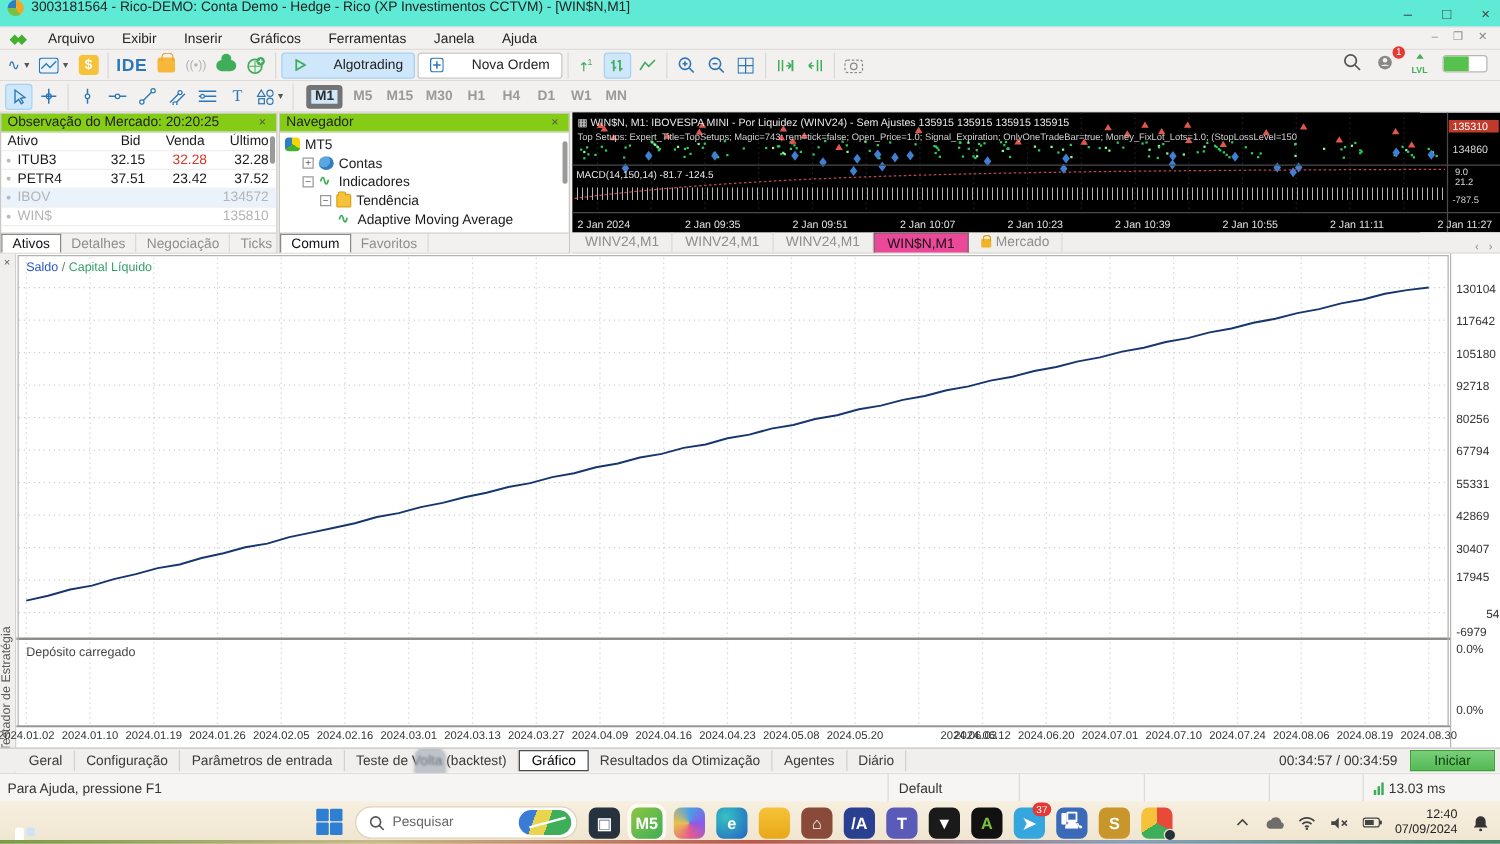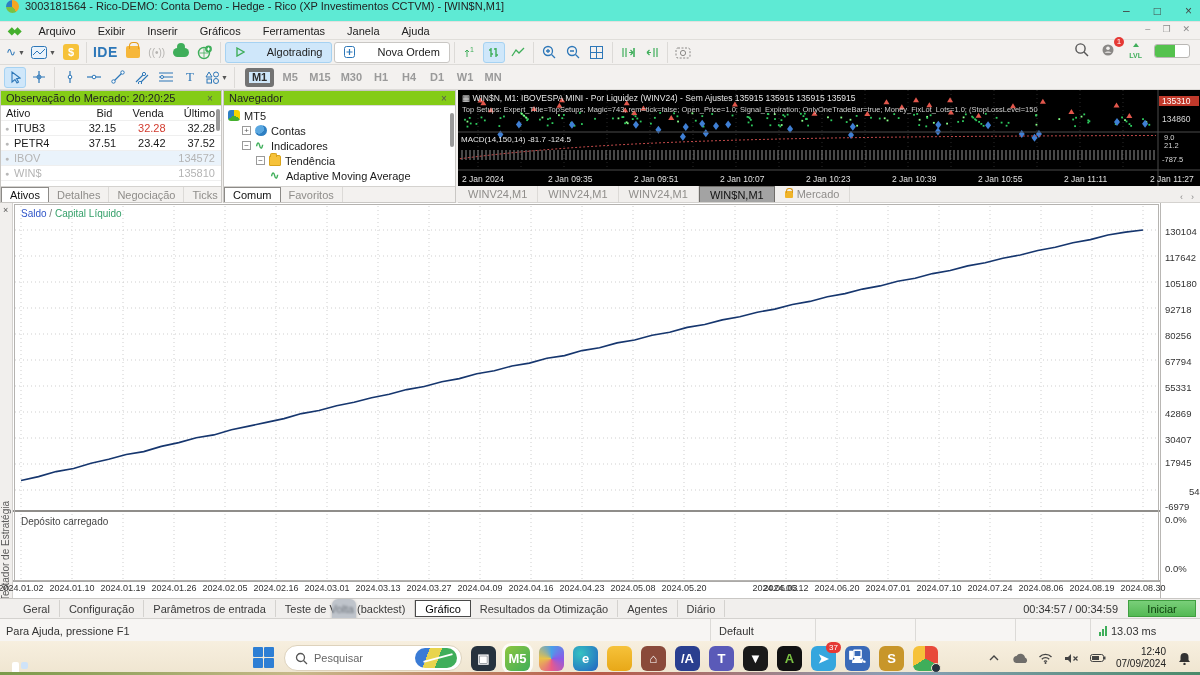--- a/index.html
+++ b/index.html
@@ -67,21 +67,21 @@
   .tico.mt5{background:conic-gradient(#f5d400 0 33%,#45b02e 33% 66%,#2e7fc2 66% 100%);border-radius:3px}
   .tico.accounts{background:radial-gradient(circle at 35% 35%,#5aa7e0 45%,#2e7fc2 46%);border-radius:50%}
   .tico.indicator{background:transparent;color:#3fae5a;font-size:11px;line-height:10px;font-weight:bold}
   .tico.folder{background:#f6c23a;border:1px solid #d9a21a;border-radius:2px 2px 1px 1px;position:relative}
   .tico.folder::before{content:"";position:absolute;top:-3px;left:0;width:5px;height:3px;background:#f6c23a;border:1px solid #d9a21a;border-bottom:none;border-radius:2px 2px 0 0}
   
   .pchart{left:458px;top:90px;width:678px;height:96px;background:#000}
   
   .ctabs{left:458px;top:186px;width:742px;height:17px;background:#f1efed;display:flex;align-items:flex-end;border-bottom:1px solid #d4d2cf}
   .ctab{height:16px;display:flex;align-items:center;gap:4px;padding:0 10px;color:#8f8d8a;border-right:1px solid #dcdad7;white-space:nowrap}
-  .ctab.sel{background:#a3a3a3;border:1px solid #6f6d6a;border-bottom:none;color:#111}
+  .ctab.sel{background:#ec4899;border:1px solid #6f6d6a;border-bottom:none;color:#111}
   .lock{width:8px;height:7px;background:#f0b429;border-radius:1px;position:relative;display:inline-block}
   .lock::before{content:"";position:absolute;left:1.5px;top:-3px;width:5px;height:4px;border:1.2px solid #d9981a;border-bottom:none;border-radius:3px 3px 0 0}
   .ctab-arrows{margin-left:auto;color:#8a8a8a;font-size:9px;padding-right:6px;display:flex;gap:8px}
   
   .tester{left:0;top:203px;width:1200px;height:438px;background:#fff}
   .tester-strip{position:absolute;left:0;top:0;width:13px;height:100%;background:#f1efed;border-right:1px solid #d4d2cf}
   .tester-strip .x{position:absolute;top:2px;left:3px;font-size:9px;color:#555}
   .vtext{position:absolute;left:0px;bottom:40px;width:13px;writing-mode:vertical-rl;transform:rotate(180deg);color:#5a5a5a;font-size:10px;white-space:nowrap}
   .yaxis{position:absolute;right:0;top:0;width:40px;height:397px;background:#fff;border-left:1px solid #b9b7b4}
   .ylab{position:absolute;left:4px;color:#333;font-size:9.5px}

